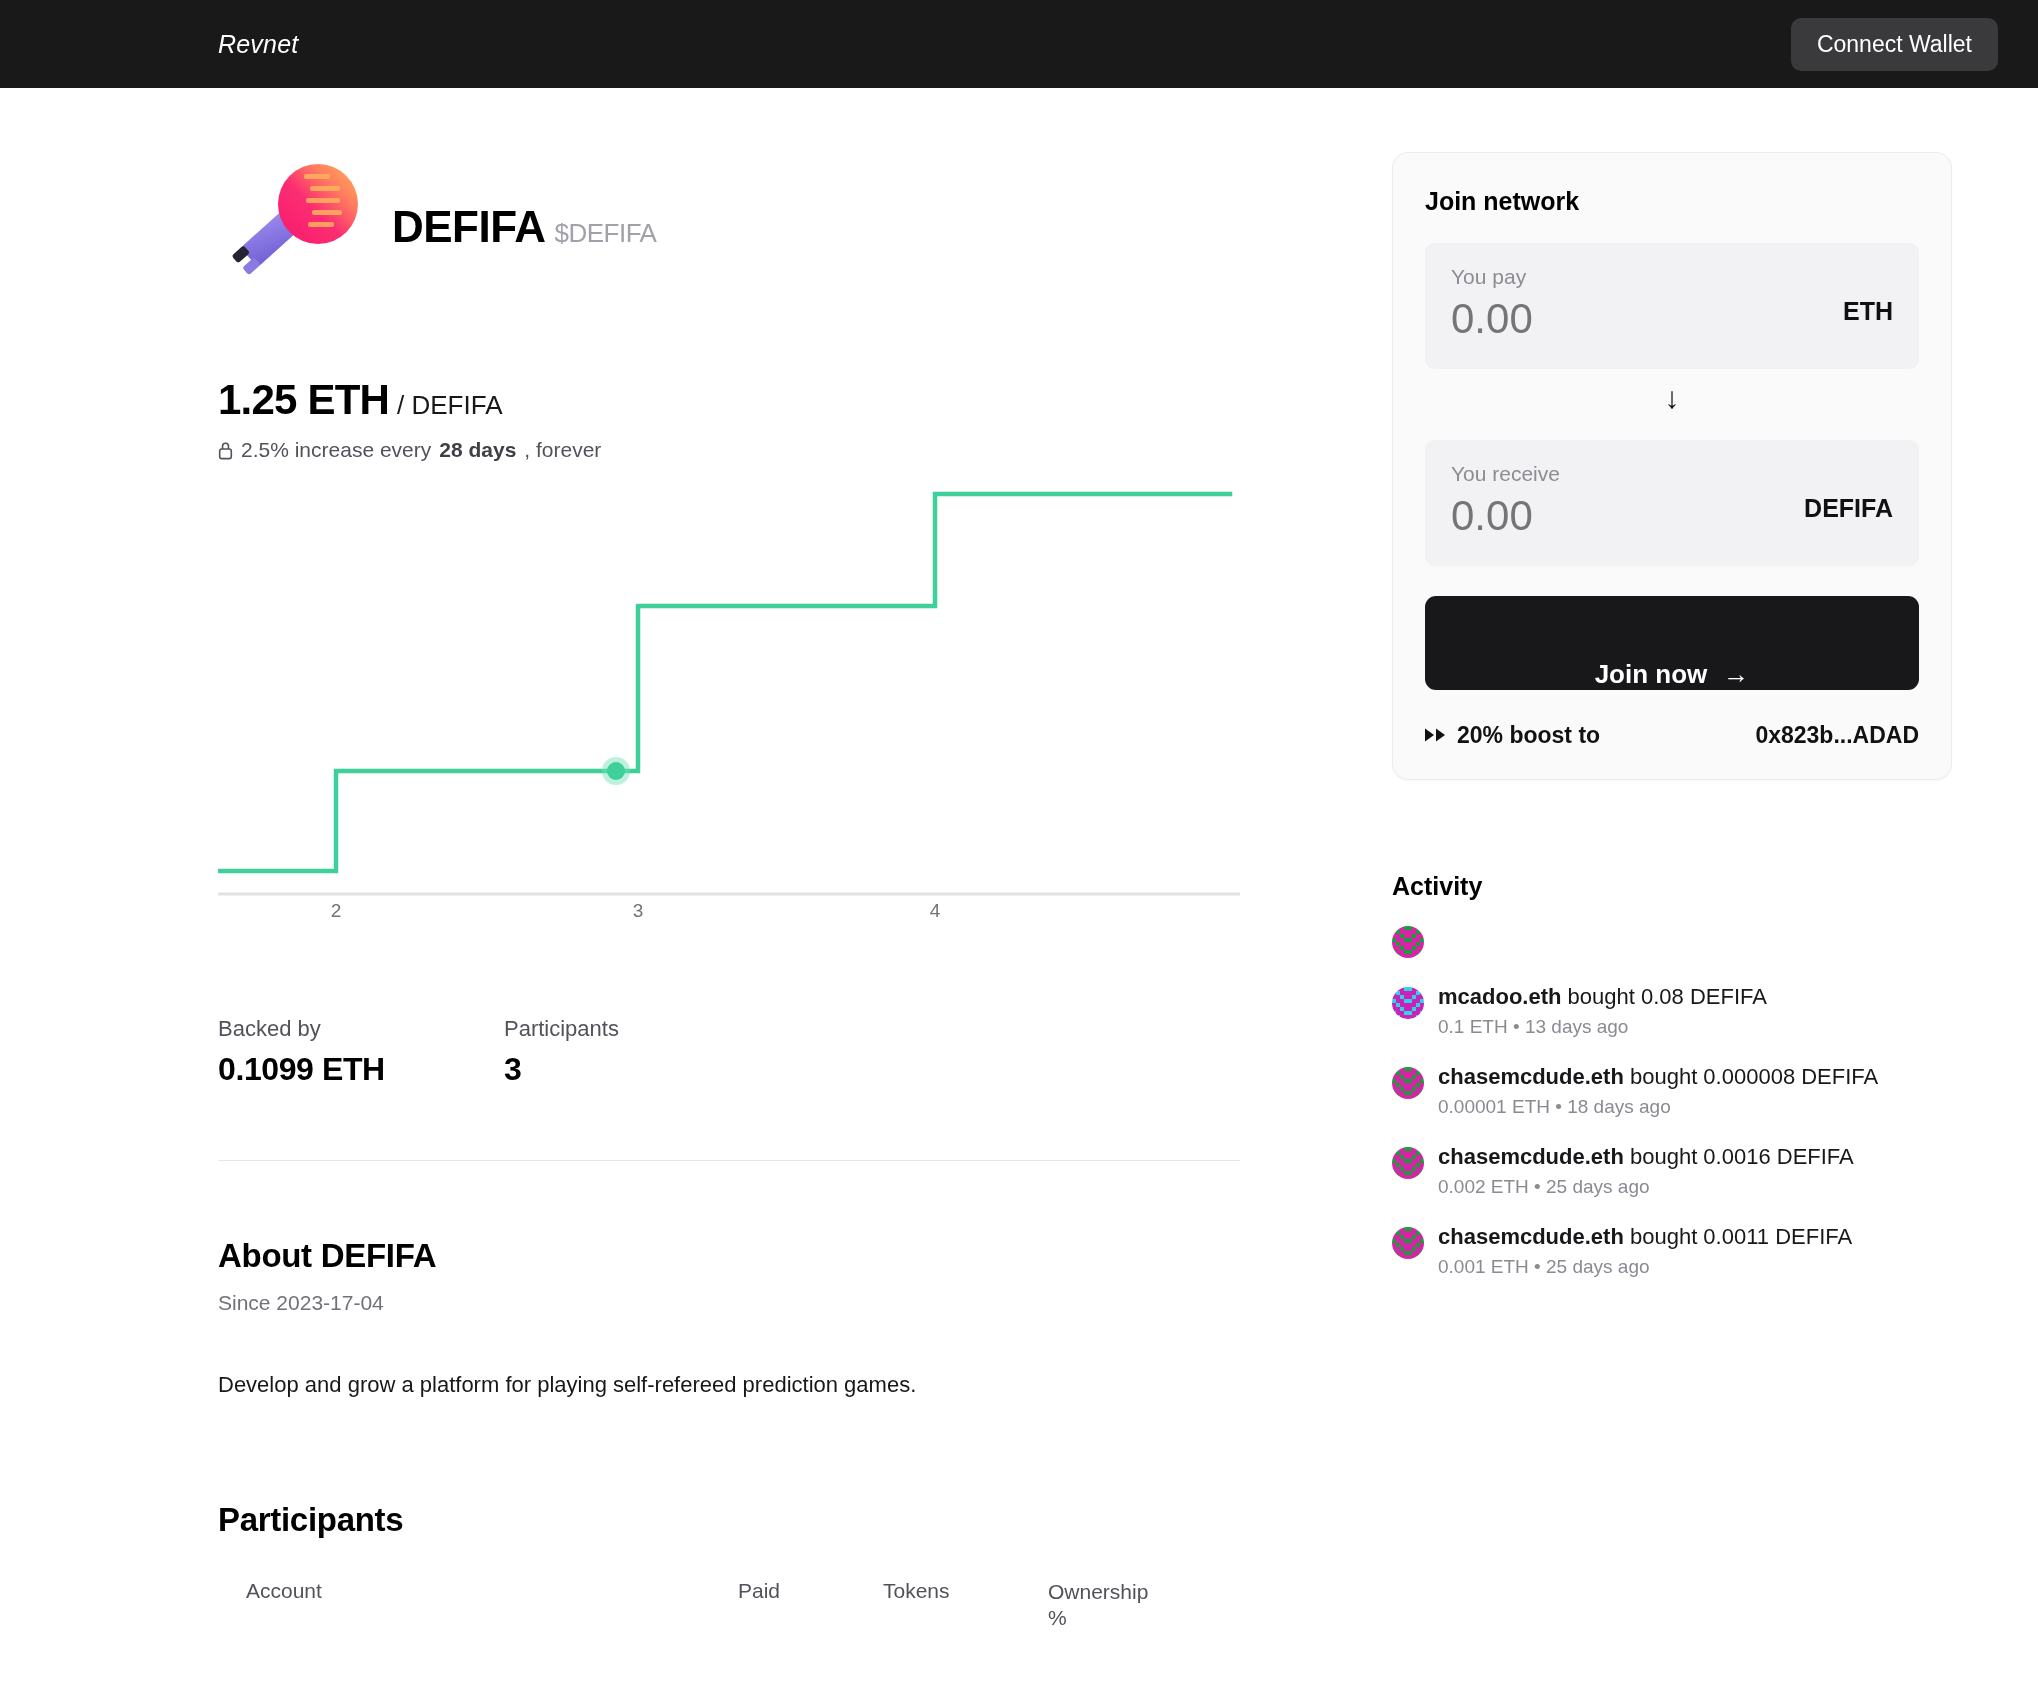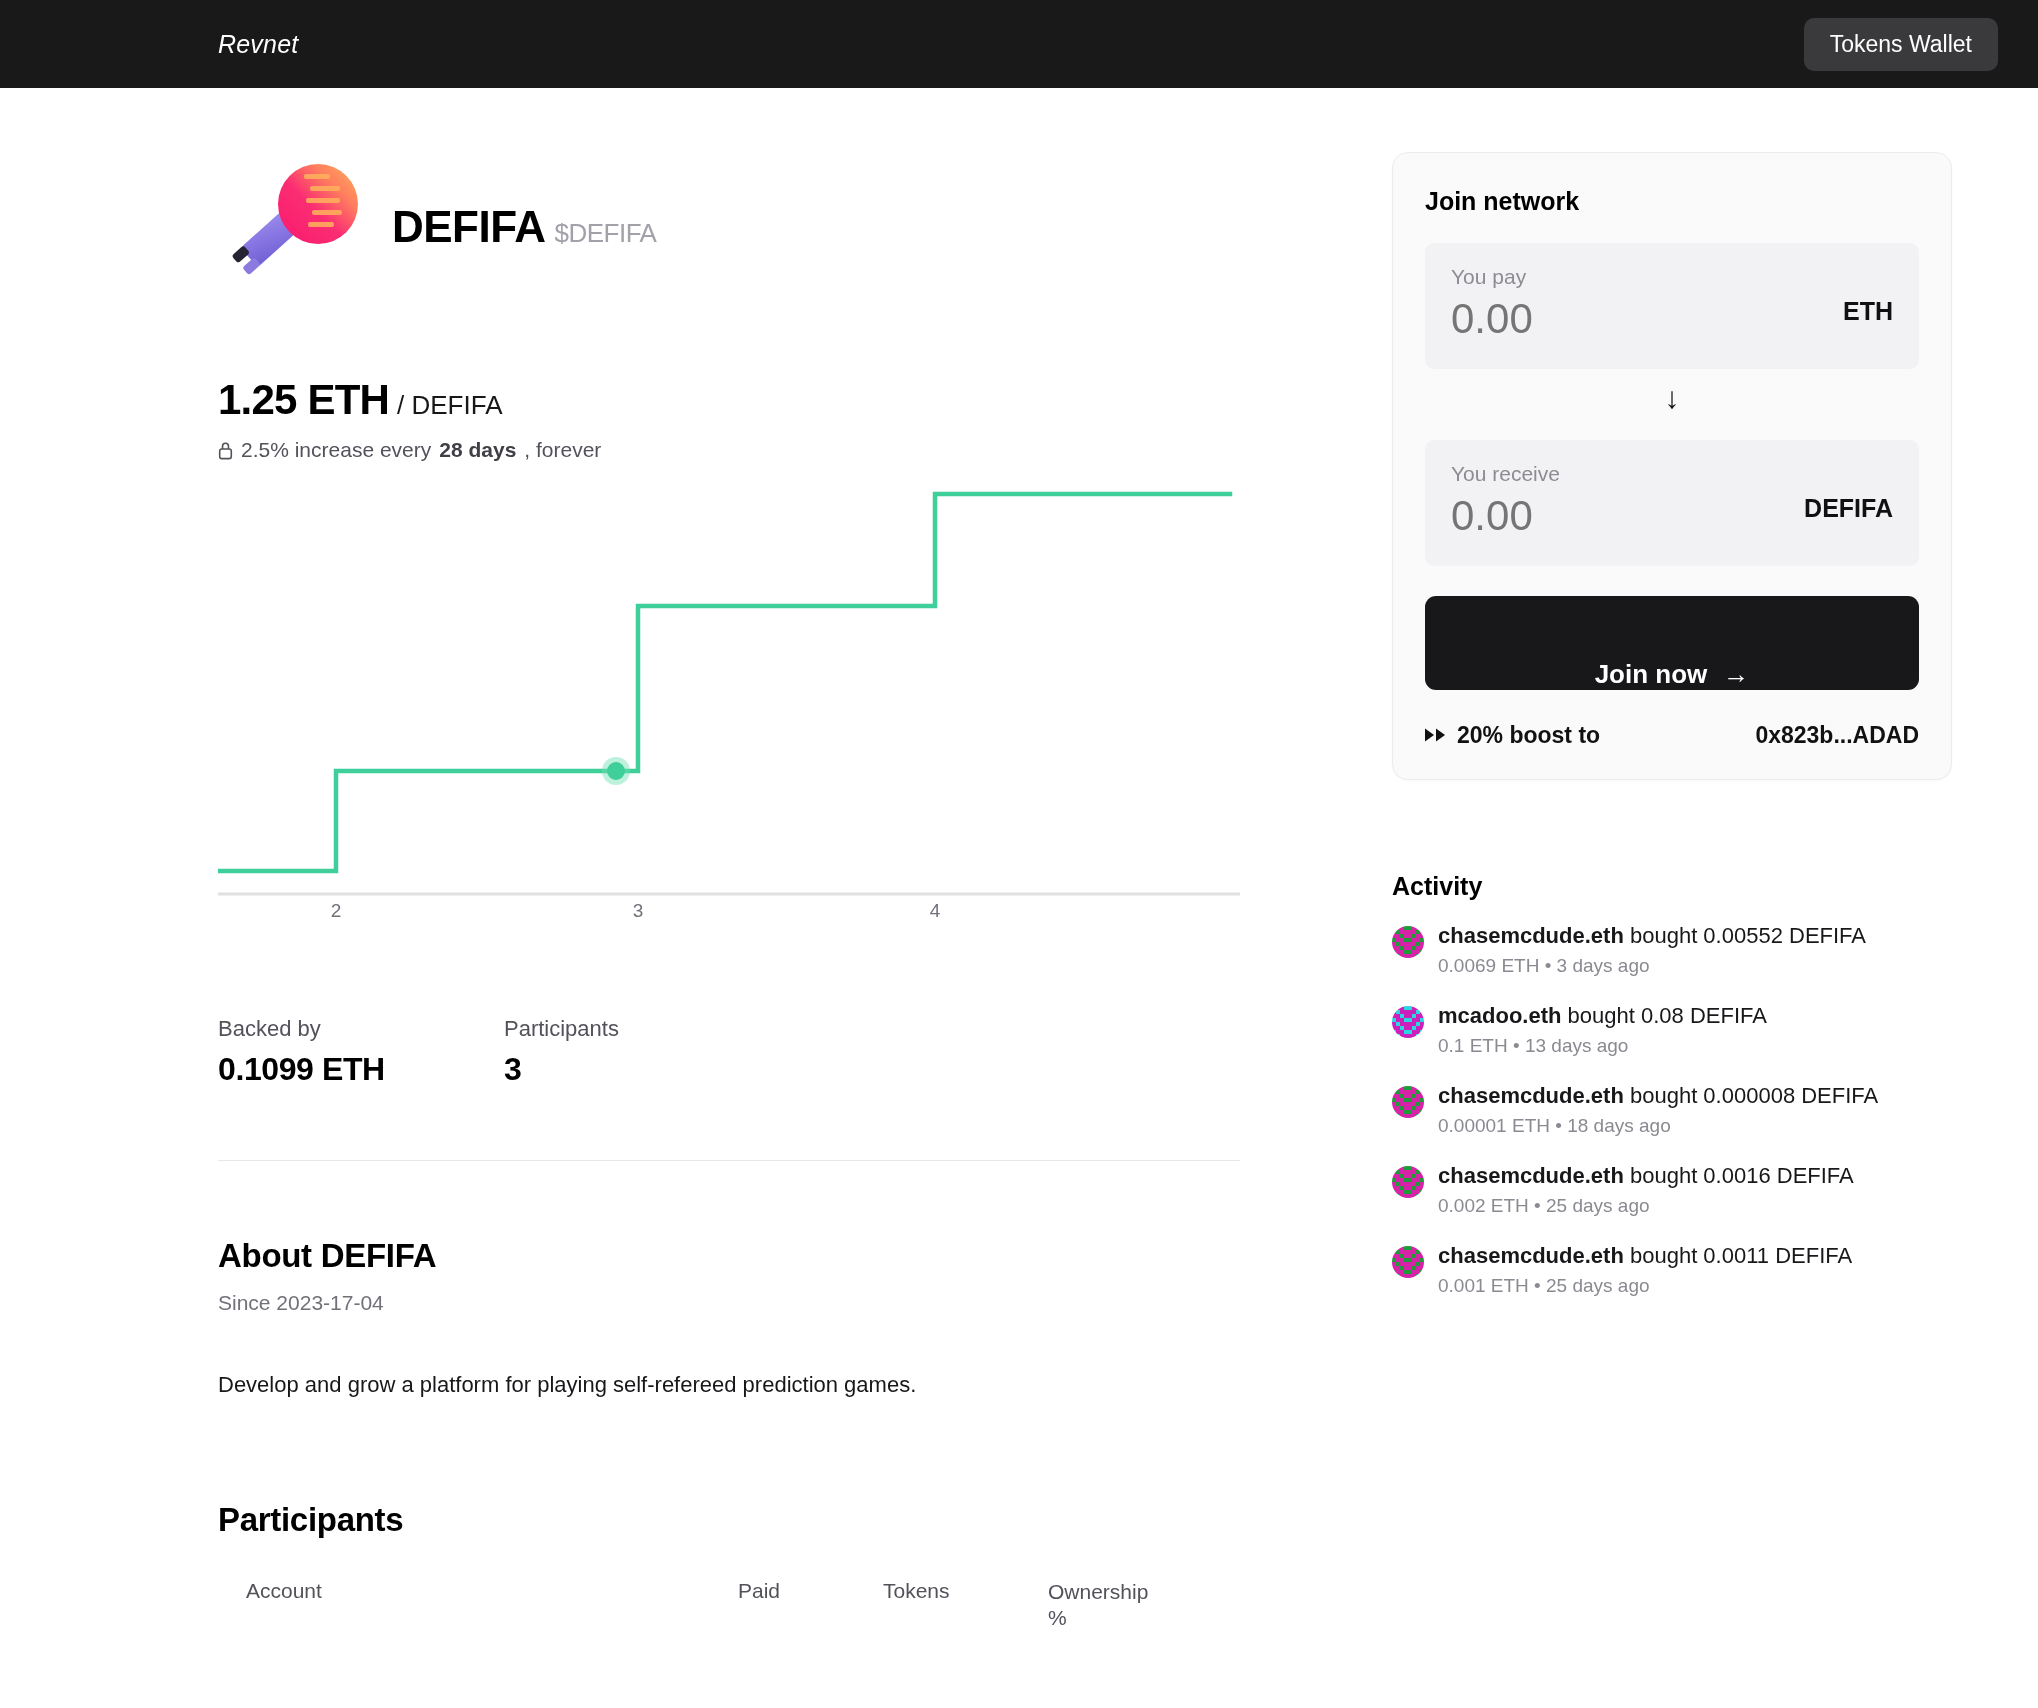--- a/index.html
+++ b/index.html
@@ -150,21 +150,21 @@
   .blockie { width: 32px; height: 32px; border-radius: 50%; flex: none; margin-top: 3px; overflow: hidden; }
   .act-line1 { font-size: 22px; color: #18181b; }
   .act-line1 b { font-weight: 700; }
   .act-line2 { font-size: 19px; color: #8a8a92; margin-top: 6px; }
 </style>
 </head>
 <body>
 
 <div class="topbar">
   <div class="brand">Revnet</div>
-  <button class="connect-btn">Tokens Wallet</button>
+  <button class="connect-btn">Connect Wallet</button>
 </div>
 
 <div class="page">
 
   <div class="col-left">
 
     <div class="proj-head">
       <div class="logo-wrap">
         <svg width="160" height="130" viewBox="0 0 160 130" aria-hidden="true">
           <defs>
@@ -370,21 +370,20 @@
                 <rect x="7" y="6" width="1.02" height="1.02" fill="#1d9b3a"></rect>
                 <rect x="0" y="7" width="1.02" height="1.02" fill="#d623a8"></rect>
                 <rect x="1" y="7" width="1.02" height="1.02" fill="#1d9b3a"></rect>
                 <rect x="2" y="7" width="1.02" height="1.02" fill="#d623a8"></rect>
                 <rect x="3" y="7" width="1.02" height="1.02" fill="#d623a8"></rect>
                 <rect x="4" y="7" width="1.02" height="1.02" fill="#d623a8"></rect>
                 <rect x="5" y="7" width="1.02" height="1.02" fill="#d623a8"></rect>
                 <rect x="6" y="7" width="1.02" height="1.02" fill="#1d9b3a"></rect>
                 <rect x="7" y="7" width="1.02" height="1.02" fill="#d623a8"></rect>
               </svg></span>
-            <span><span class="act-line1"><b>chasemcdude.eth</b><span> bought 0.00552 DEFIFA</span></span><span class="act-line2" style="display: block;">0.0069 ETH • 3 days ago</span></span>
           </div>
           <div class="act-item">
             <span class="blockie"><svg width="32" height="32" viewBox="0 0 8 8" aria-hidden="true">
                 <rect x="0" y="0" width="1.02" height="1.02" fill="#2ad6e0"></rect>
                 <rect x="1" y="0" width="1.02" height="1.02" fill="#cc1fbb"></rect>
                 <rect x="2" y="0" width="1.02" height="1.02" fill="#cc1fbb"></rect>
                 <rect x="3" y="0" width="1.02" height="1.02" fill="#2ad6e0"></rect>
                 <rect x="4" y="0" width="1.02" height="1.02" fill="#2ad6e0"></rect>
                 <rect x="5" y="0" width="1.02" height="1.02" fill="#cc1fbb"></rect>
                 <rect x="6" y="0" width="1.02" height="1.02" fill="#cc1fbb"></rect>

